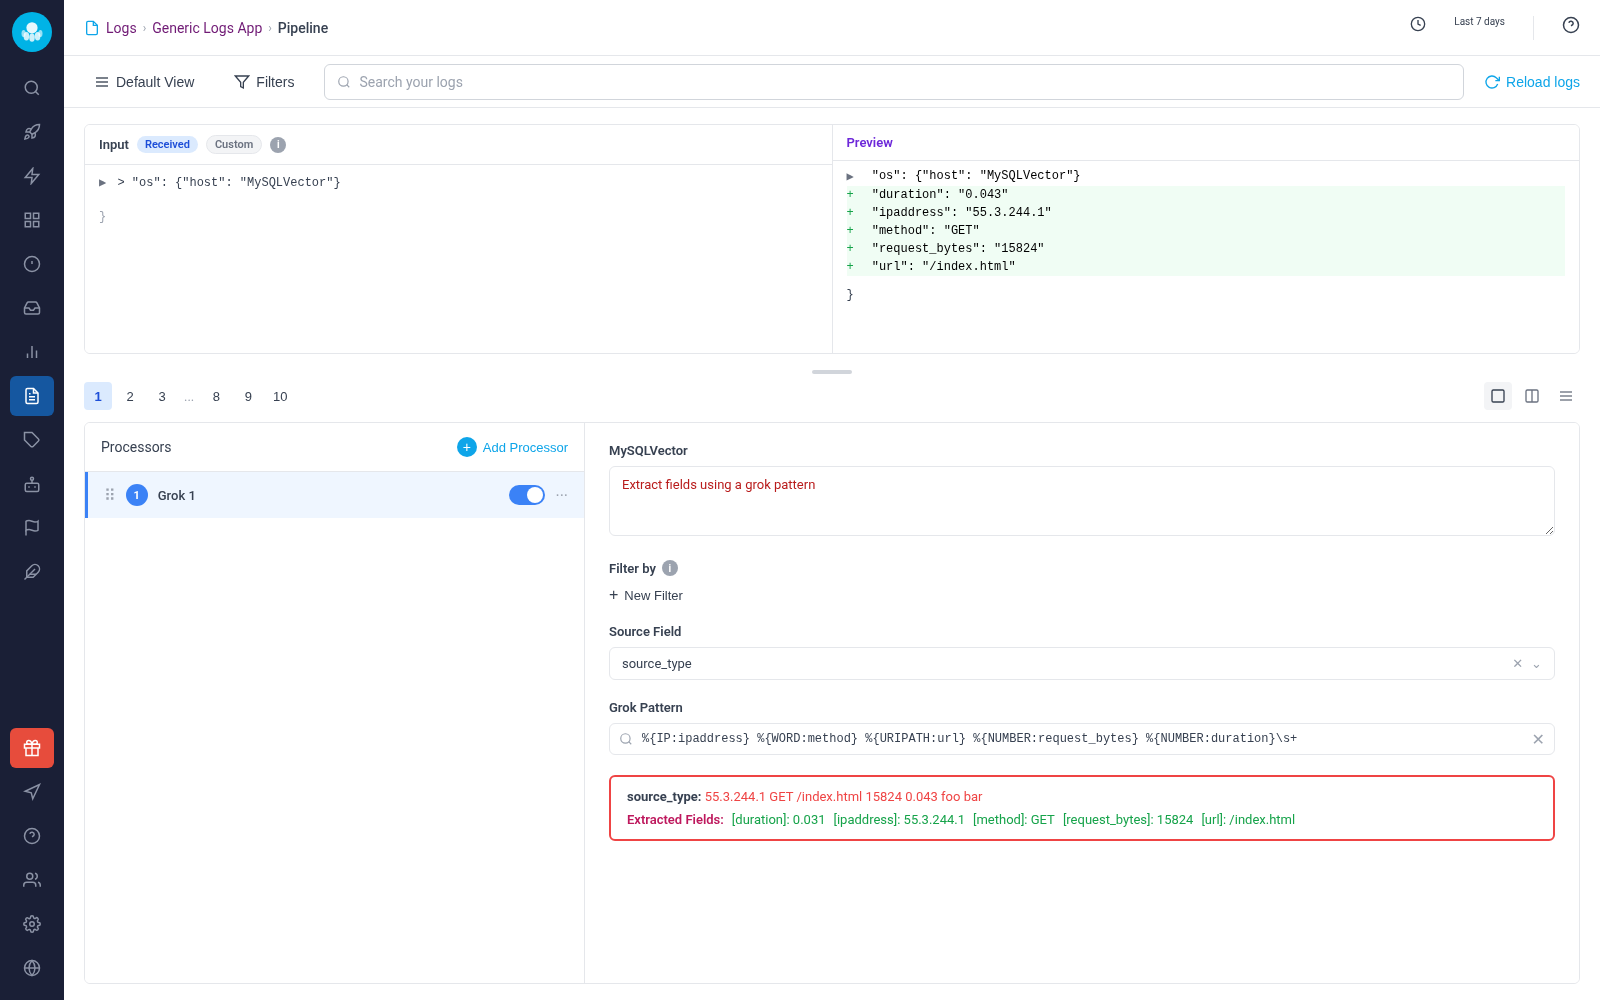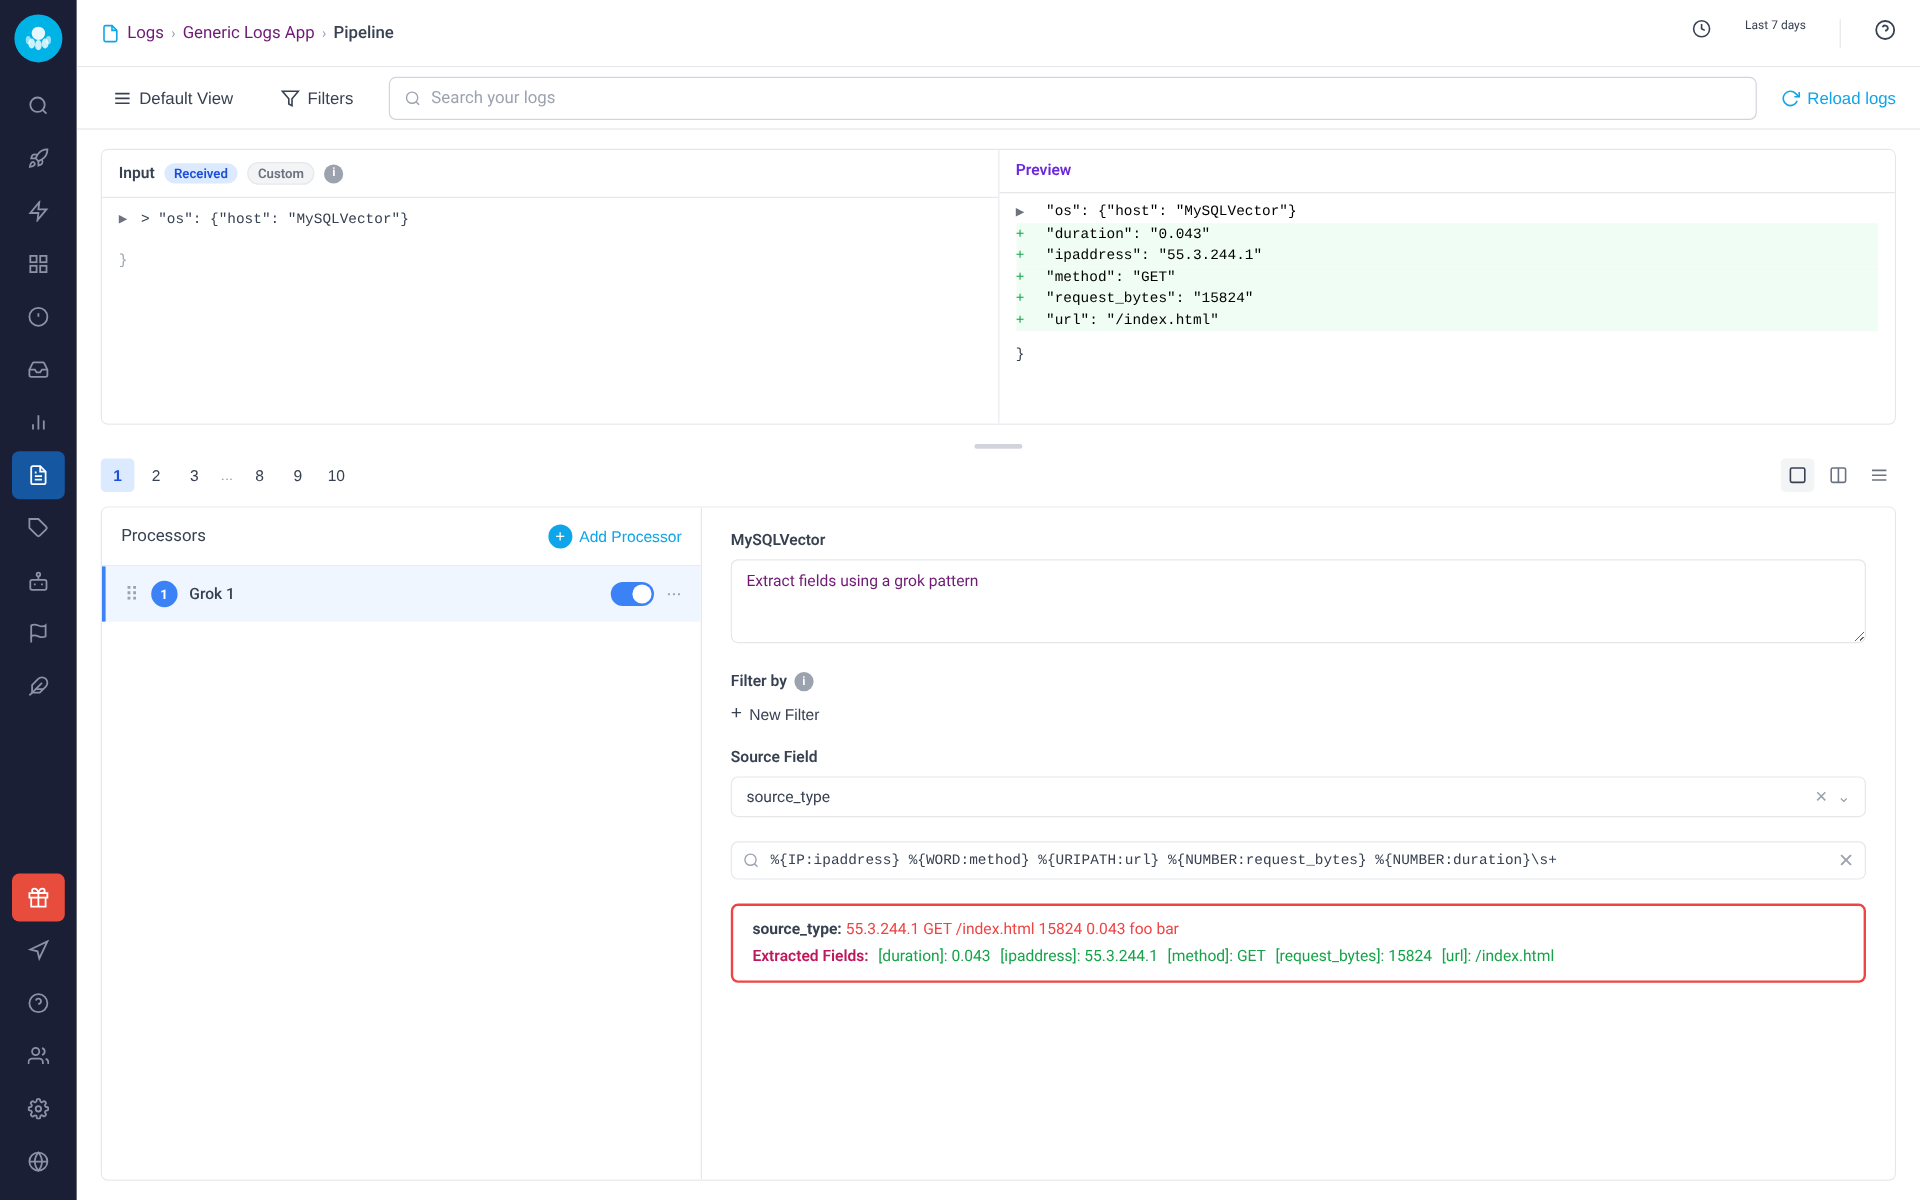--- a/index.html
+++ b/index.html
@@ -324,21 +324,21 @@
       display: flex; align-items: center; gap: 6px;
       margin-bottom: 8px;
     }
 
     .description-textarea {
       width: 100%;
       border: 1px solid #e5e7eb;
       border-radius: 6px;
       padding: 10px 12px;
       font-size: 13px;
-      color: #701a75;
+      color: #b91c1c;
       resize: vertical;
       min-height: 70px;
       font-family: inherit;
       outline: none;
       margin-bottom: 20px;
     }
 
     .filter-by-section { margin-bottom: 20px; }
     .new-filter-btn {
       display: flex; align-items: center; gap: 6px;
@@ -753,38 +753,39 @@
             <span>source_type</span>
             <div class="source-field-controls">
               <span>✕</span>
               <span>⌄</span>
             </div>
           </div>
         </div>
 
         
         <div class="grok-section">
+          <div class="field-label">Grok Pattern</div>
           <div class="grok-input-wrapper">
             <svg width="14" height="14" viewBox="0 0 24 24" fill="none" stroke="#9ca3af" stroke-width="2" class="grok-search-icon">
                 <circle cx="11" cy="11" r="8"></circle>
                 <path d="M21 21l-4.35-4.35"></path>
               </svg>
             <input type="text" class="grok-text-input" value="%{IP:ipaddress} %{WORD:method} %{URIPATH:url} %{NUMBER:request_bytes} %{NUMBER:duration}\s+" style="">
             <span class="grok-clear-icon">✕</span>
           </div>
         </div>
 
         
         <div class="result-box">
           <div class="result-source">
             <strong>source_type: </strong><span style="color:#ef4444;">55.3.244.1 GET /index.html 15824 0.043 foo bar</span>
           </div>
           <div class="result-extracted">
             <span class="result-extracted-label">Extracted Fields:</span>
-            <span class="extracted-field">[duration]: 0.043</span>
+            <span class="extracted-field">[duration]: 0.031</span>
             <span class="extracted-field">[ipaddress]: 55.3.244.1</span>
             <span class="extracted-field">[method]: GET</span>
             <span class="extracted-field">[request_bytes]: 15824</span>
             <span class="extracted-field">[url]: /index.html</span>
           </div>
         </div>
 
       </div>
     </div>
 

